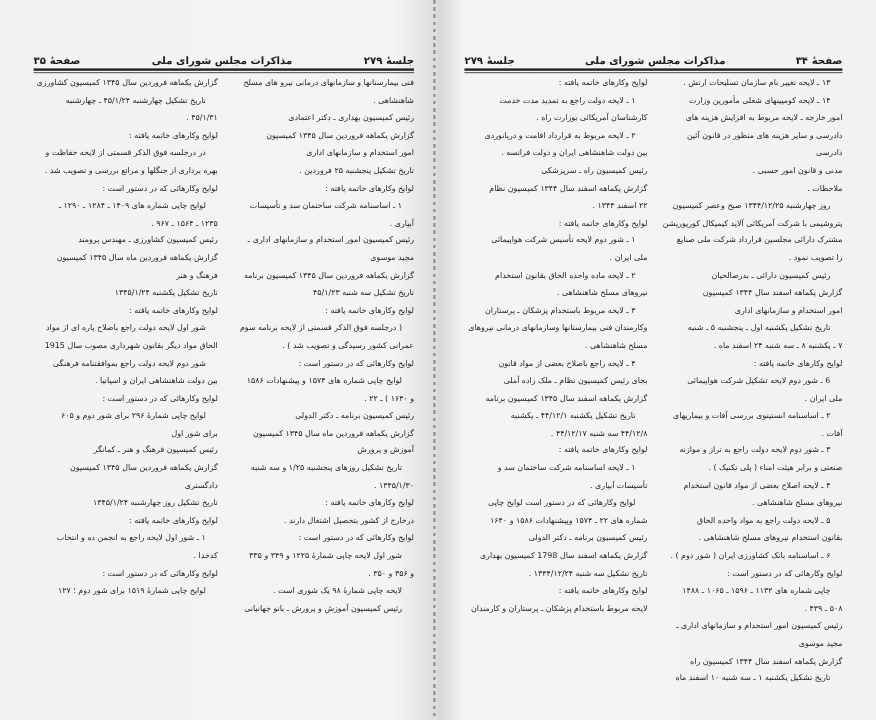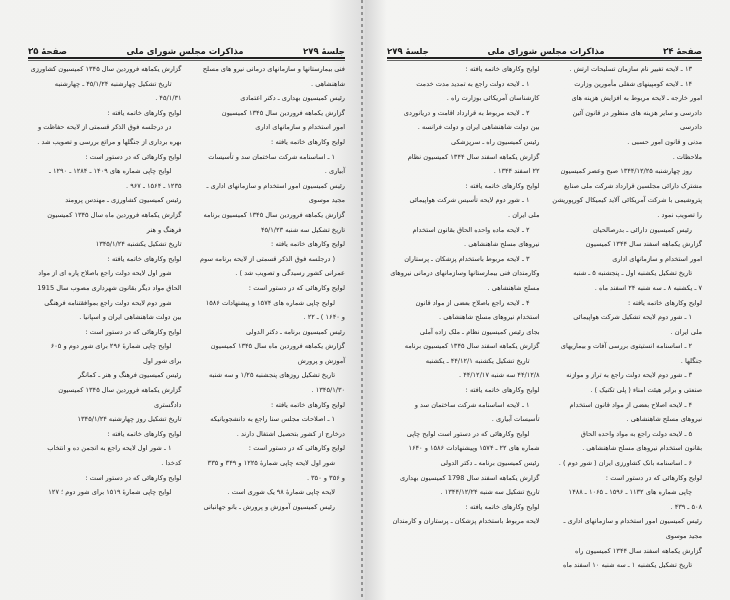--- a/index.html
+++ b/index.html
@@ -62,39 +62,39 @@
       <span>صفحهٔ ۳۵</span>
     </div>
     <div class="header-rule"></div>
     <div class="cols">
       <div class="col">
           <p>فنی بیمارستانها و سازمانهای درمانی نیرو های مسلح</p>
           <p>شاهنشاهی .</p>
           <p class="center">رئیس کمیسیون بهداری ـ دکتر اعتمادی</p>
           <p class="center">گزارش یکماهه فروردین سال ۱۳۴۵ کمیسیون</p>
           <p class="center">امور استخدام و سازمانهای اداری</p>
+          <p class="center">تاریخ تشکیل پنجشنبه ۲۵ فروردین .</p>
           <p class="center">لوایح وکارهای خاتمه یافته :</p>
           <p class="indent">۱ ـ اساسنامه شرکت ساختمان سد و تأسیسات</p>
           <p>آبیاری .</p>
           <p>رئیس کمیسیون امور استخدام و سازمانهای اداری ـ مجید موسوی</p>
           <p class="center">گزارش یکماهه فروردین سال ۱۳۴۵ کمیسیون برنامه</p>
           <p class="center">تاریخ تشکیل سه شنبه ۴۵/۱/۲۳</p>
           <p class="center">لوایح وکارهای خاتمه یافته :</p>
           <p class="indent">( درجلسه فوق الذکر قسمتی از لایحه برنامه سوم</p>
           <p>عمرانی کشور رسیدگی و تصویب شد ) .</p>
           <p class="center">لوایح وکارهائی که در دستور است :</p>
           <p class="indent">لوایح چاپی شماره های ۱۵۷۴ و پیشنهادات ۱۵۸۶</p>
           <p>و ۱۶۴۰ ) ـ ۲۲ .</p>
           <p class="center">رئیس کمیسیون برنامه ـ دکتر الدولی</p>
           <p class="center">گزارش یکماهه فروردین ماه سال ۱۳۴۵ کمیسیون</p>
           <p class="center">آموزش و پرورش</p>
           <p class="indent">تاریخ تشکیل روزهای پنجشنبه ۱/۲۵ و سه شنبه</p>
           <p>۱۳۴۵/۱/۳۰ .</p>
           <p class="center">لوایح وکارهای خاتمه یافته :</p>
-          <p class="indent">۱ ـ اصلاحات مجلس سنا راجع به دانشجویانیکه</p>
           <p>درخارج از کشور بتحصیل اشتغال دارند .</p>
           <p class="center">لوایح وکارهائی که در دستور است :</p>
           <p class="indent">شور اول لایحه چاپی شمارهٔ ۱۲۲۵ و ۳۴۹ و ۳۳۵</p>
           <p>و ۳۵۶ و ۳۵۰ .</p>
           <p class="indent">لایحه چاپی شمارهٔ ۹۸ یک شوری است .</p>
           <p class="indent">رئیس کمیسیون آموزش و پرورش ـ بانو جهانبانی</p>
         </div>
       <div class="col">
           <p>گزارش یکماهه فروردین سال ۱۳۴۵ کمیسیون کشاورزی</p>
           <p class="indent">تاریخ تشکیل چهارشنبه ۴۵/۱/۲۴ ـ چهارشنبه</p>
@@ -140,33 +140,33 @@
     <div class="header-rule"></div>
     <div class="cols">
       <div class="col">
           <p class="indent">۱۳ ـ لایحه تغییر نام سازمان تسلیحات ارتش .</p>
           <p class="indent">۱۴ ـ لایحه کومپینهای شغلی مأمورین وزارت</p>
           <p>امور خارجه ـ لایحه مربوط به افزایش هزینه های</p>
           <p>دادرسی و سایر هزینه های منظور در قانون آئین دادرسی</p>
           <p>مدنی و قانون امور حسبی .</p>
           <p class="center">ملاحظات .</p>
           <p class="indent">روز چهارشنبه ۱۳۴۴/۱۲/۲۵ صبح وعصر کمیسیون</p>
+          <p>پتروشیمی با شرکت آمریکائی آلاید کیمیکال کورپوریشن</p>
           <p>مشترک دارائی مجلسین قرارداد شرکت ملی صنایع</p>
-          <p>پتروشیمی با شرکت آمریکائی آلاید کیمیکال کورپوریشن</p>
           <p>را تصویب نمود .</p>
           <p class="indent">رئیس کمیسیون دارائی ـ بدرصالحیان</p>
           <p class="center">گزارش یکماهه اسفند سال ۱۳۴۴ کمیسیون</p>
           <p class="center">امور استخدام و سازمانهای اداری</p>
           <p class="indent">تاریخ تشکیل یکشنبه اول ـ پنجشنبه ۵ ـ شنبه</p>
           <p>۷ ـ یکشنبه ۸ ـ سه شنبه ۲۴ اسفند ماه .</p>
           <p class="center">لوایح وکارهای خاتمه یافته :</p>
-          <p class="indent">۱ ـ شور دوم لایحه تشکیل شرکت هواپیمائی</p>
+          <p class="indent">6 ـ شور دوم لایحه تشکیل شرکت هواپیمائی</p>
           <p>ملی ایران .</p>
           <p class="indent">۲ ـ اساسنامه انستیتوی بررسی آفات و بیماریهای</p>
-          <p>جنگلها .</p>
+          <p>آفات .</p>
           <p class="indent">۳ ـ شور دوم لایحه دولت راجع به تراز و موازنه</p>
           <p>صنعتی و برابر هیئت امناء ( پلی تکنیک ) .</p>
           <p class="indent">۴ ـ لایحه اصلاح بعضی از مواد قانون استخدام</p>
           <p>نیروهای مسلح شاهنشاهی .</p>
           <p class="indent">۵ ـ لایحه دولت راجع به مواد واحده الحاق</p>
           <p>بقانون استخدام نیروهای مسلح شاهنشاهی .</p>
           <p class="indent">۶ ـ اساسنامه بانک کشاورزی ایران ( شور دوم ) .</p>
           <p class="center">لوایح وکارهائی که در دستور است :</p>
           <p class="indent">چاپی شماره های ۱۱۳۲ ـ ۱۵۹۶ ـ ۱۰۶۵ ـ ۱۴۸۸</p>
           <p>۵۰۸ ـ ۴۳۹ .</p>
@@ -185,21 +185,20 @@
           <p>۲۲ اسفند ۱۳۴۴ .</p>
           <p class="center">لوایح وکارهای خاتمه یافته :</p>
           <p class="indent">۱ ـ شور دوم لایحه تأسیس شرکت هواپیمائی</p>
           <p>ملی ایران .</p>
           <p class="indent">۲ ـ لایحه ماده واحده الحاق بقانون استخدام</p>
           <p>نیروهای مسلح شاهنشاهی .</p>
           <p class="indent">۳ ـ لایحه مربوط باستخدام پزشکان ـ پرستاران</p>
           <p>وکارمندان فنی بیمارستانها وسازمانهای درمانی نیروهای</p>
           <p>مسلح شاهنشاهی .</p>
           <p class="indent">۴ ـ لایحه راجع باصلاح بعضی از مواد قانون</p>
-          <p>استخدام نیروهای مسلح شاهنشاهی .</p>
           <p class="center">بجای رئیس کمیسیون نظام ـ ملک زاده آملی</p>
           <p class="center">گزارش یکماهه اسفند سال ۱۳۴۵ کمیسیون برنامه</p>
           <p class="indent">تاریخ تشکیل یکشنبه ۴۴/۱۲/۱ ـ یکشنبه</p>
           <p>۴۴/۱۲/۸ سه شنبه ۴۴/۱۲/۱۷ .</p>
           <p class="center">لوایح وکارهای خاتمه یافته :</p>
           <p class="indent">۱ ـ لایحه اساسنامه شرکت ساختمان سد و</p>
           <p>تأسیسات آبیاری .</p>
           <p class="indent">لوایح وکارهائی که در دستور است لوایح چاپی</p>
           <p>شماره های ۲۲ ـ ۱۵۷۴ وپیشنهادات ۱۵۸۶ و ۱۶۴۰</p>
           <p class="center">رئیس کمیسیون برنامه ـ دکتر الدولی</p>

